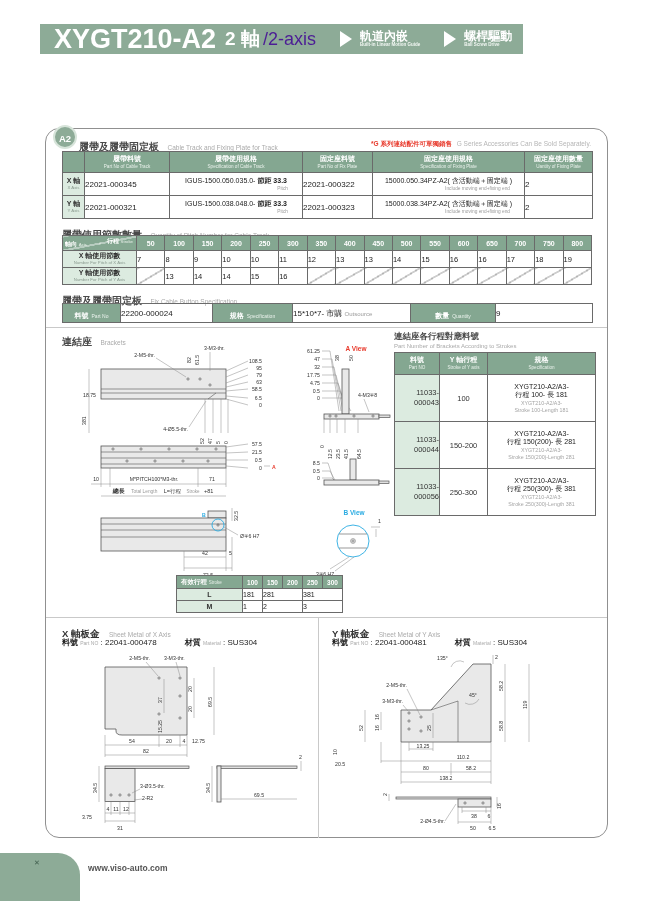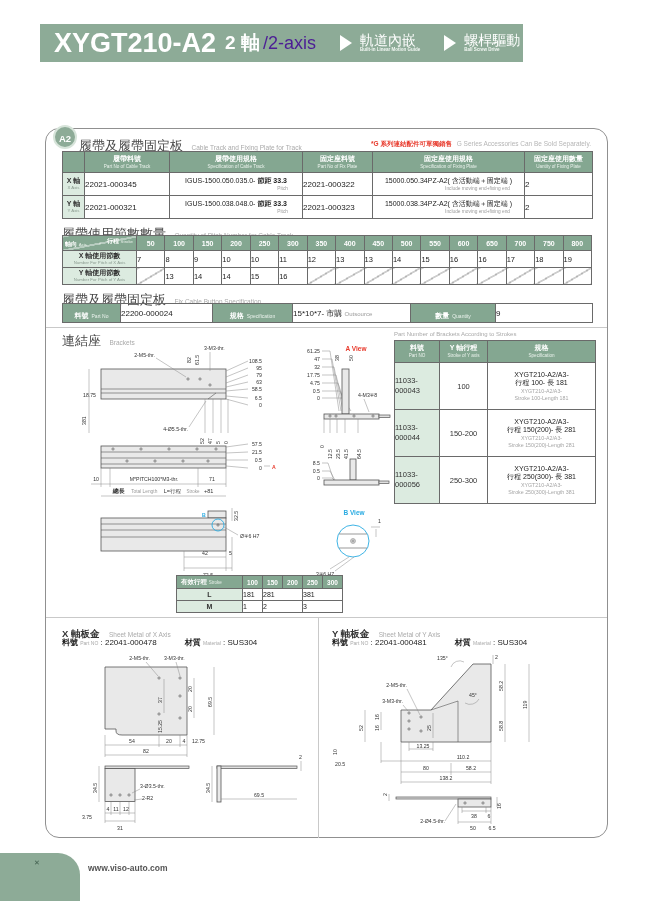--- a/index.html
+++ b/index.html
@@ -1,48 +1,48 @@
 <!DOCTYPE html>
 <html><head>
 <meta charset="utf-8">
 <style>
   * { box-sizing: border-box; margin: 0; padding: 0; }
   html,body { background:#fff; }
   .page { position:relative; width:650px; height:901px; background:#fff; overflow:hidden;
           font-family:"Liberation Sans", sans-serif; color:#333; }
 
   
-  .topbar { position:absolute; left:40px; top:24px; width:483px; height:38px;
+  .topbar { position:absolute; left:40px; top:24px; width:483px; height:30px;
             background:#8dab97; display:flex; align-items:center; }
   .topbar .model { font-size:27px; font-weight:bold; color:#fff; margin-left:14px; }
   .topbar .axis-cn { font-size:19px; font-weight:bold; color:#fff; margin-left:9px; }
   .topbar .axis-en { font-size:18px; color:#4c1d95; margin-left:3px; font-weight:normal; }
   .badge { display:flex; align-items:center; margin-left:24px; }
   .tri { width:0; height:0; border-left:12px solid #fff; border-top:8px solid transparent;
          border-bottom:8px solid transparent; }
   .badge-txt { margin-left:8px; line-height:1.1; }
-  .badge-title { font-size:14px; font-weight:normal; color:#fff; }
+  .badge-title { font-size:12px; font-weight:bold; color:#fff; }
   .badge-sub { font-size:4.5px; color:#f2f7f3; font-weight:bold; }
 
   
   .section-bar { position:absolute; left:40px; top:114px; width:588px; height:13px; display:flex; }
   .section-bar .sq { width:17px; height:13px; background:#8dab97; margin-right:2px; }
   .section-bar .bar { flex:1; background:#58595b; color:#fff; font-size:8px; font-weight:bold;
                       line-height:13px; padding-left:8px; }
   .section-bar .bar .en { font-weight:bold; margin-left:4px; }
 
   
   .panel { position:absolute; left:45px; top:128px; width:563px; height:710px;
            border:1.5px solid #909090; border-radius:14px; }
   .a2-badge { position:absolute; left:7px; top:-4px; width:24px; height:24px; border-radius:50%;
               background:#8dab97; border:2px solid #d7e4da; color:#fff; font-weight:bold;
               font-size:9.5px; text-align:center; line-height:24px; }
 
   .sec-title { position:absolute; white-space:nowrap; }
-  .sec-title .cn { font-size:13px; font-weight:normal; color:#4a4a4a; }
+  .sec-title .cn { font-size:10px; font-weight:bold; color:#4a4a4a; }
   .sec-title .en { font-size:6.5px; color:#aaa; margin-left:4px; }
   .note { position:absolute; white-space:nowrap; font-size:6.5px; }
   .note .red { color:#e8392b; font-weight:bold; }
   .note .en { color:#b5b5b5; margin-left:3px; }
 
   table { border-collapse:collapse; table-layout:fixed; }
   td, th { border:1px solid #6a6a6a; overflow:hidden; font-weight:normal; }
   .th-green { background:#84a791; color:#fff; text-align:center; vertical-align:middle; }
   .th-green .cn { font-size:7px; font-weight:bold; display:block; line-height:1.25; }
   .th-green .en { font-size:4.6px; color:#eaf2ec; display:block; line-height:1.2; }
@@ -80,21 +80,21 @@
   .hr { position:absolute; left:0; width:100%; border-top:1px solid #c9c9c9; }
   .vr { position:absolute; border-left:1px solid #c9c9c9; }
 
   
   .brk { position:absolute; left:348px; top:202px; width:201px; }
   .brk .t1 { font-size:8.5px; font-weight:bold; color:#4a4a4a; }
   .brk .t2 { font-size:6px; color:#aaa; }
   .brk table { width:100%; margin-top:3px; }
   .brk .th-green { height:22px; }
   .brk td { height:47px; }
-  .brk .part { background:#dcebe0; font-size:7.5px; text-align:left; vertical-align:middle; line-height:1.3; }
+  .brk .part { background:#dcebe0; font-size:7.5px; text-align:right; vertical-align:middle; line-height:1.3; }
   .brk .stroke { font-size:7.5px; text-align:center; vertical-align:middle; }
   .brk .spec { text-align:center; vertical-align:middle; line-height:1.25; }
   .brk .spec .b1 { font-size:7px; color:#222; display:block; }
   .brk .spec .b2 { font-size:7px; color:#222; display:block; }
   .brk .spec .g1 { font-size:5.3px; color:#a5a5a5; display:block; }
 
   
   .tbl-stroke { position:absolute; left:130px; top:446px; width:166px; }
   .tbl-stroke .th-green { font-size:6.5px; height:13px; font-weight:bold; }
   .tbl-stroke .th-green .en2 { font-size:4.5px; color:#e7efe9; font-weight:normal; }
@@ -507,20 +507,21 @@
       <use href="#cr1" x="295" y="200"></use>
         <circle cx="295" cy="200" r="2.4" fill="none" stroke="#555" stroke-width="0.5"></circle>
       <line class="ln" x1="313" y1="186" x2="322" y2="186"></line>
       <text class="dims" x="320" y="182">1</text>
       <line class="ln" x1="318" y1="188" x2="318" y2="196"></line>
       <path class="ln" d="M291,216 L272,228 M296,216 L277,230"></path>
       <text class="dims" x="258" y="235">3∓6 H7</text>
     </svg>
 
     <div class="brk">
+      <div class="t1">連結座各行程對應料號</div>
       <div class="t2">Part Number of Brackets According to Strokes</div>
       <table>
         <colgroup>
             <col style="width:45px">
             <col style="width:48px">
             <col style="width:108px">
           </colgroup>
         <tbody>
             <tr>
           <td class="th-green">

